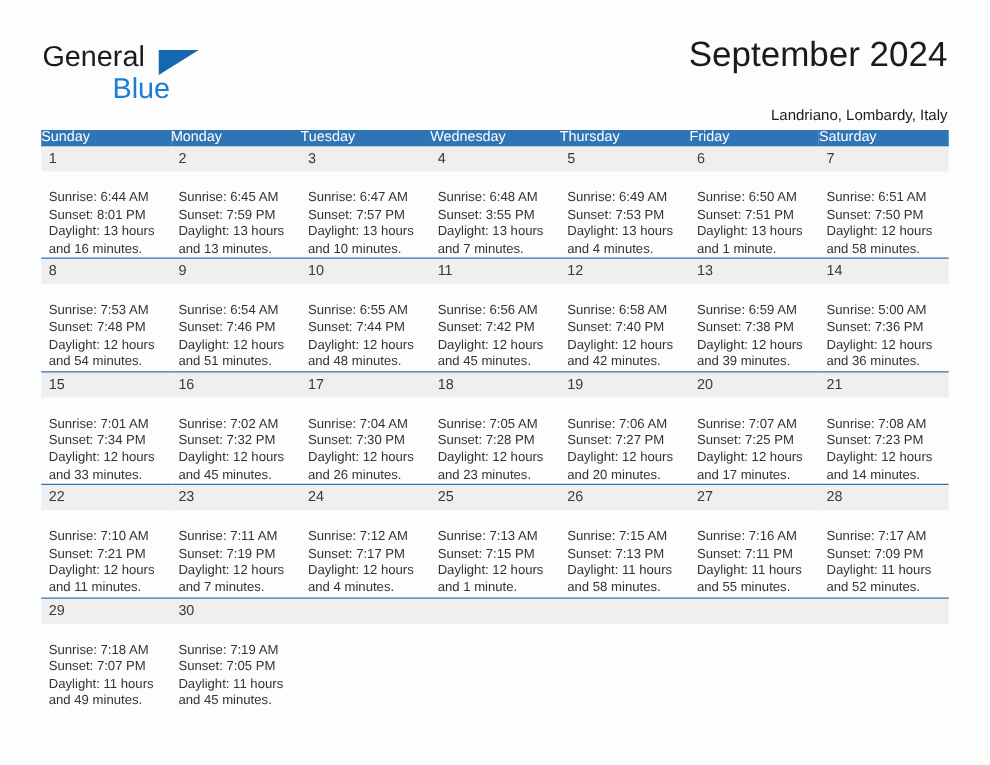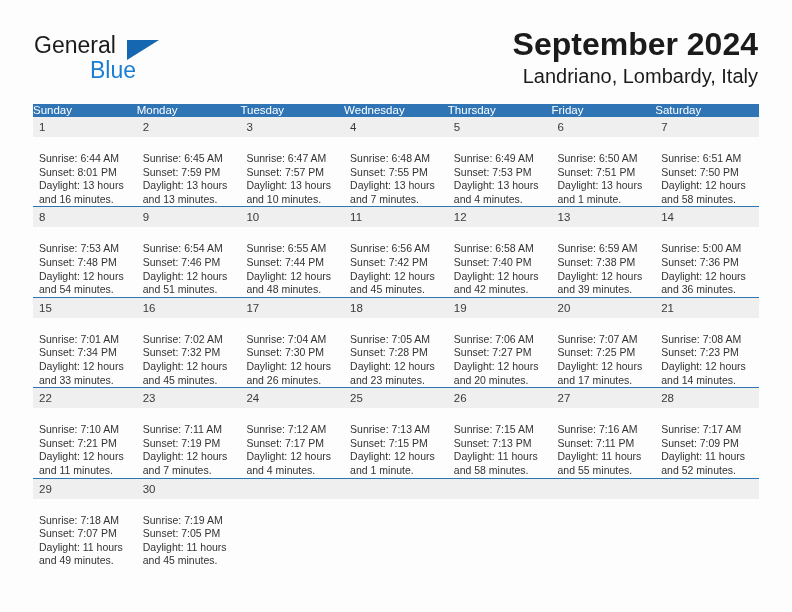--- a/index.html
+++ b/index.html
@@ -65,31 +65,31 @@
     text-align: right;
   }
 
   .titles {
     position: absolute;
     right: 0;
     top: 0;
     text-align: right;
   }
   .cal-title {
-    font-size: 32px;
-    font-weight: bold;
+    font-size: 28px;
+    font-weight: normal;
     color: #1b1b1b;
     line-height: 32px;
     white-space: nowrap;
   }
   .cal-subtitle {
-    font-size: 20px;
+    font-size: 12px;
     color: #1b1b1b;
     line-height: 22px;
-    margin-top: 5px;
+    margin-top: 21px;
     white-space: nowrap;
   }
 
   
   .calendar {
     position: absolute;
     left: 33px;
     top: 104px;
     width: 726px;
     border-collapse: collapse;
@@ -197,21 +197,21 @@
             <div>Sunrise: 6:47 AM</div>
             <div>Sunset: 7:57 PM</div>
             <div>Daylight: 13 hours</div>
             <div>and 10 minutes.</div>
           </div>
         </td>
         <td>
           <div class="daynum">4</div>
           <div class="info">
             <div>Sunrise: 6:48 AM</div>
-            <div>Sunset: 7:55 PM</div>
+            <div>Sunset: 3:55 PM</div>
             <div>Daylight: 13 hours</div>
             <div>and 7 minutes.</div>
           </div>
         </td>
         <td>
           <div class="daynum">5</div>
           <div class="info">
             <div>Sunrise: 6:49 AM</div>
             <div>Sunset: 7:53 PM</div>
             <div>Daylight: 13 hours</div>

